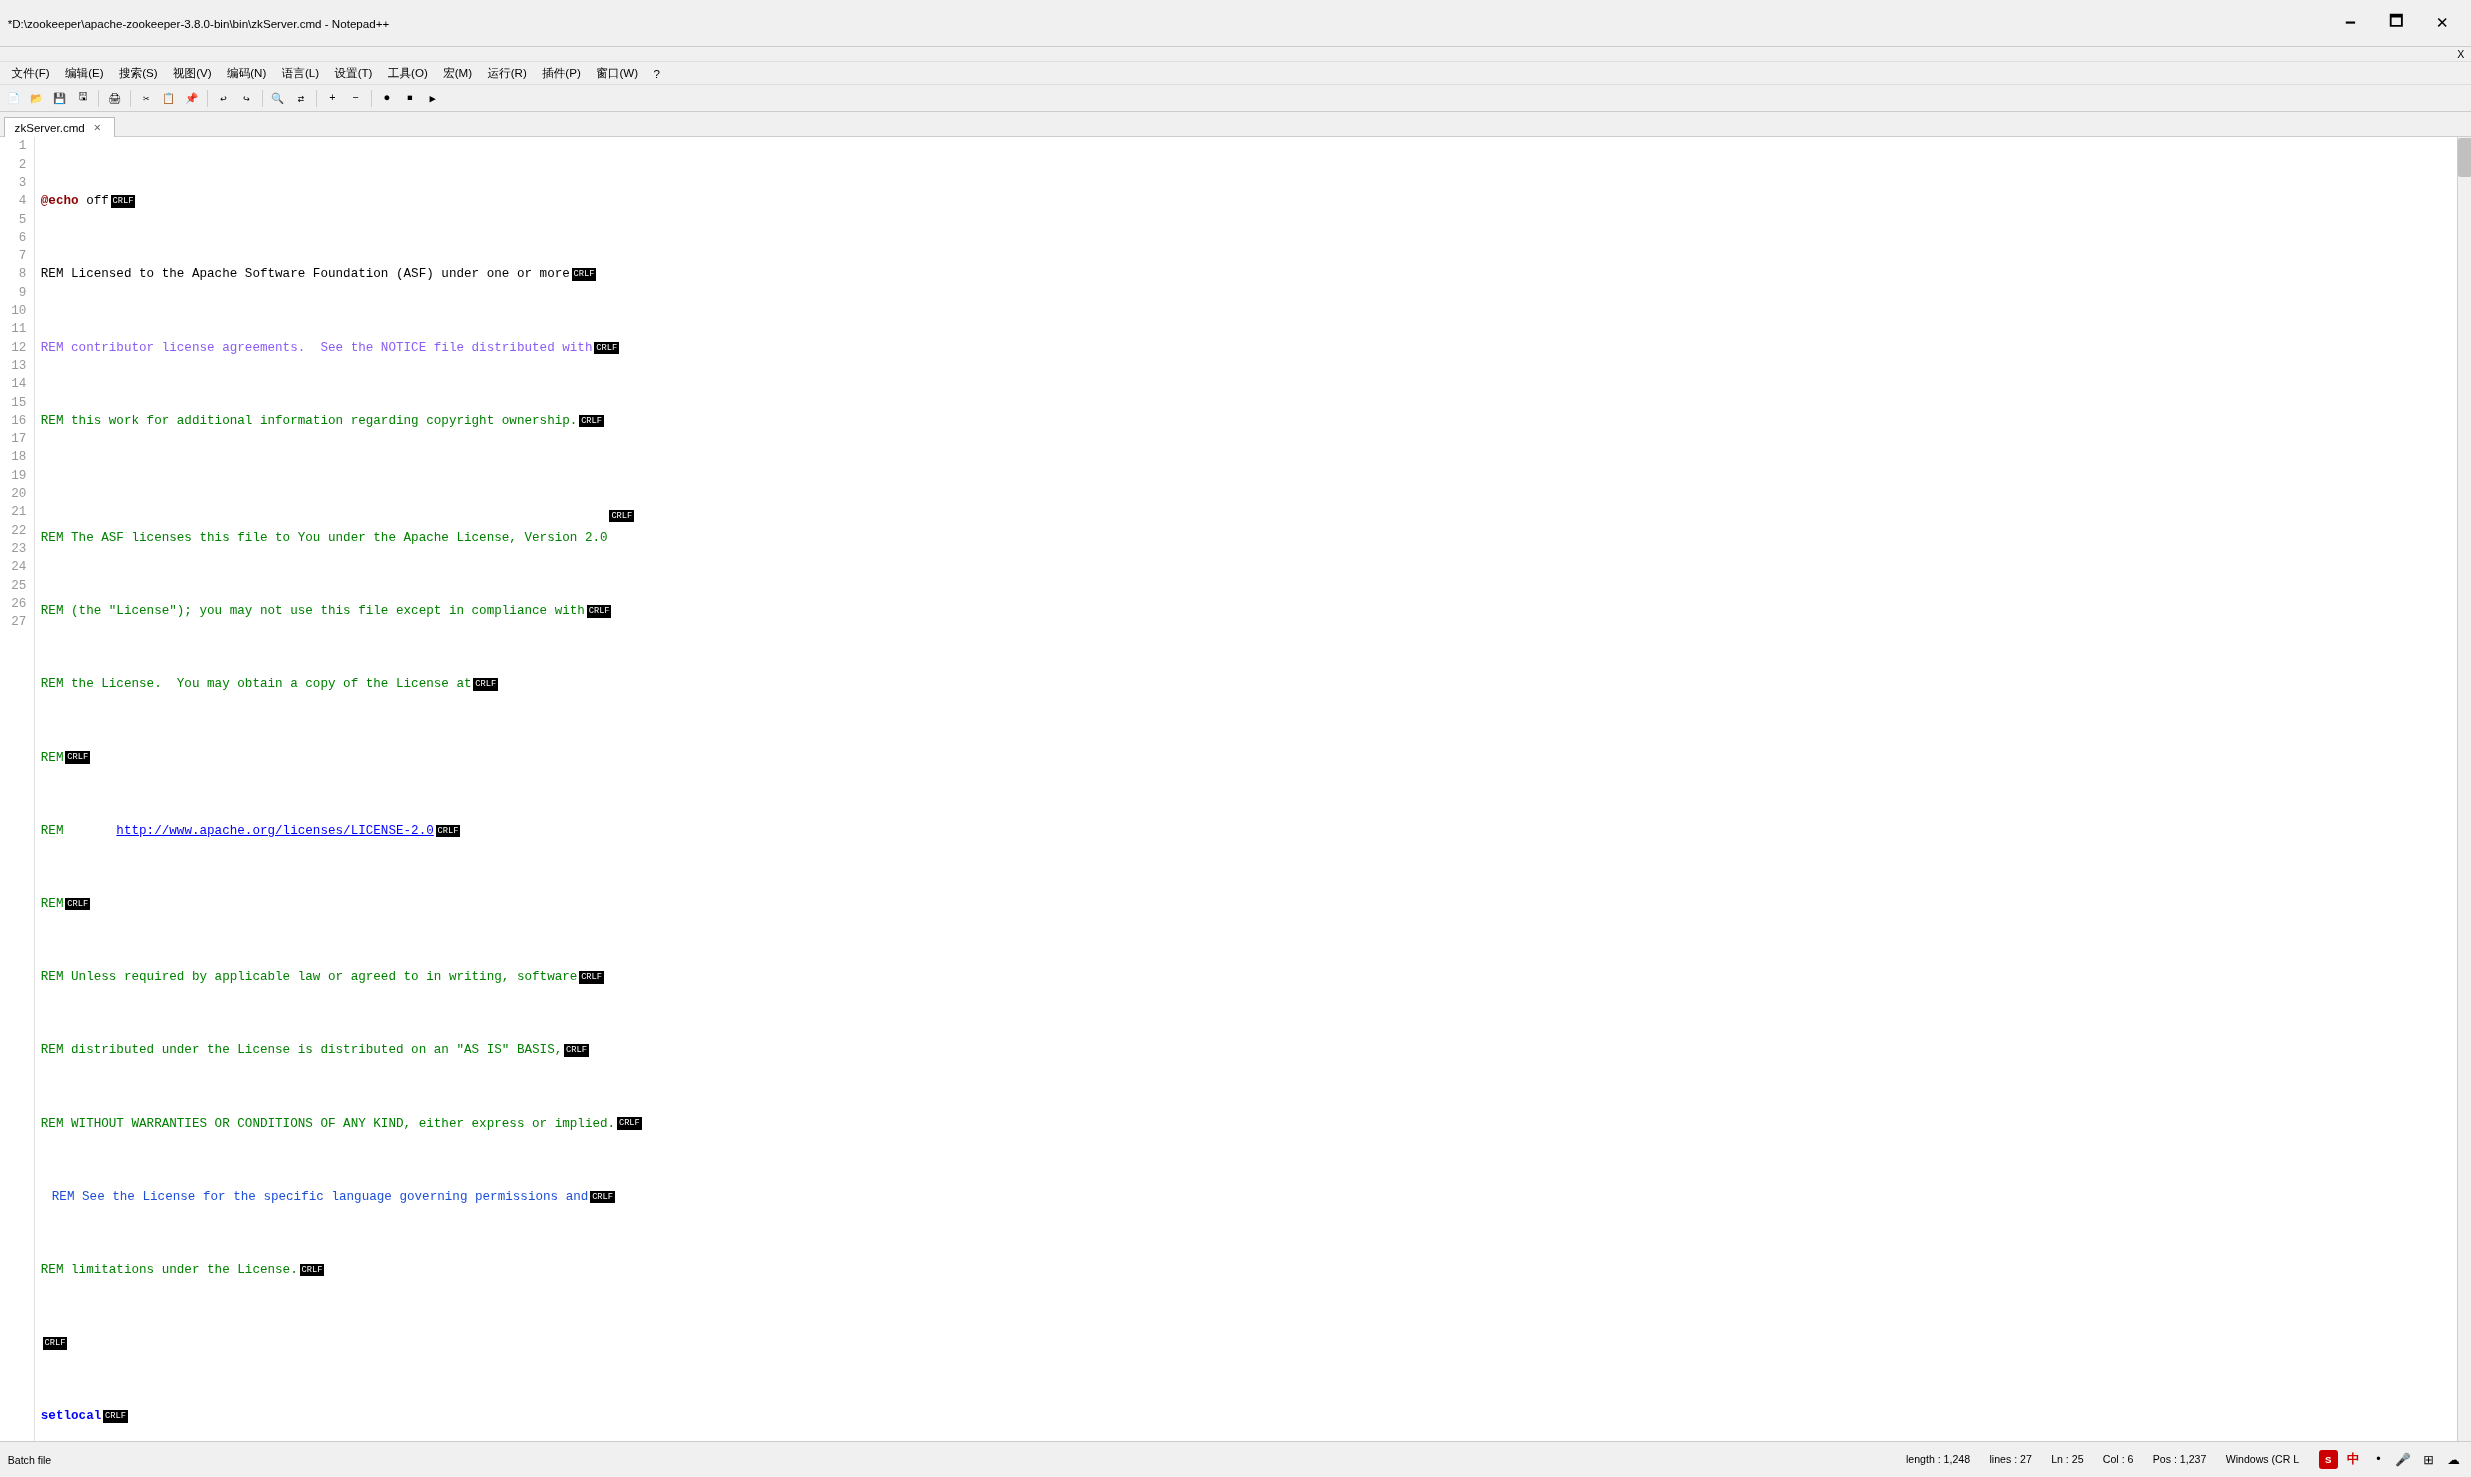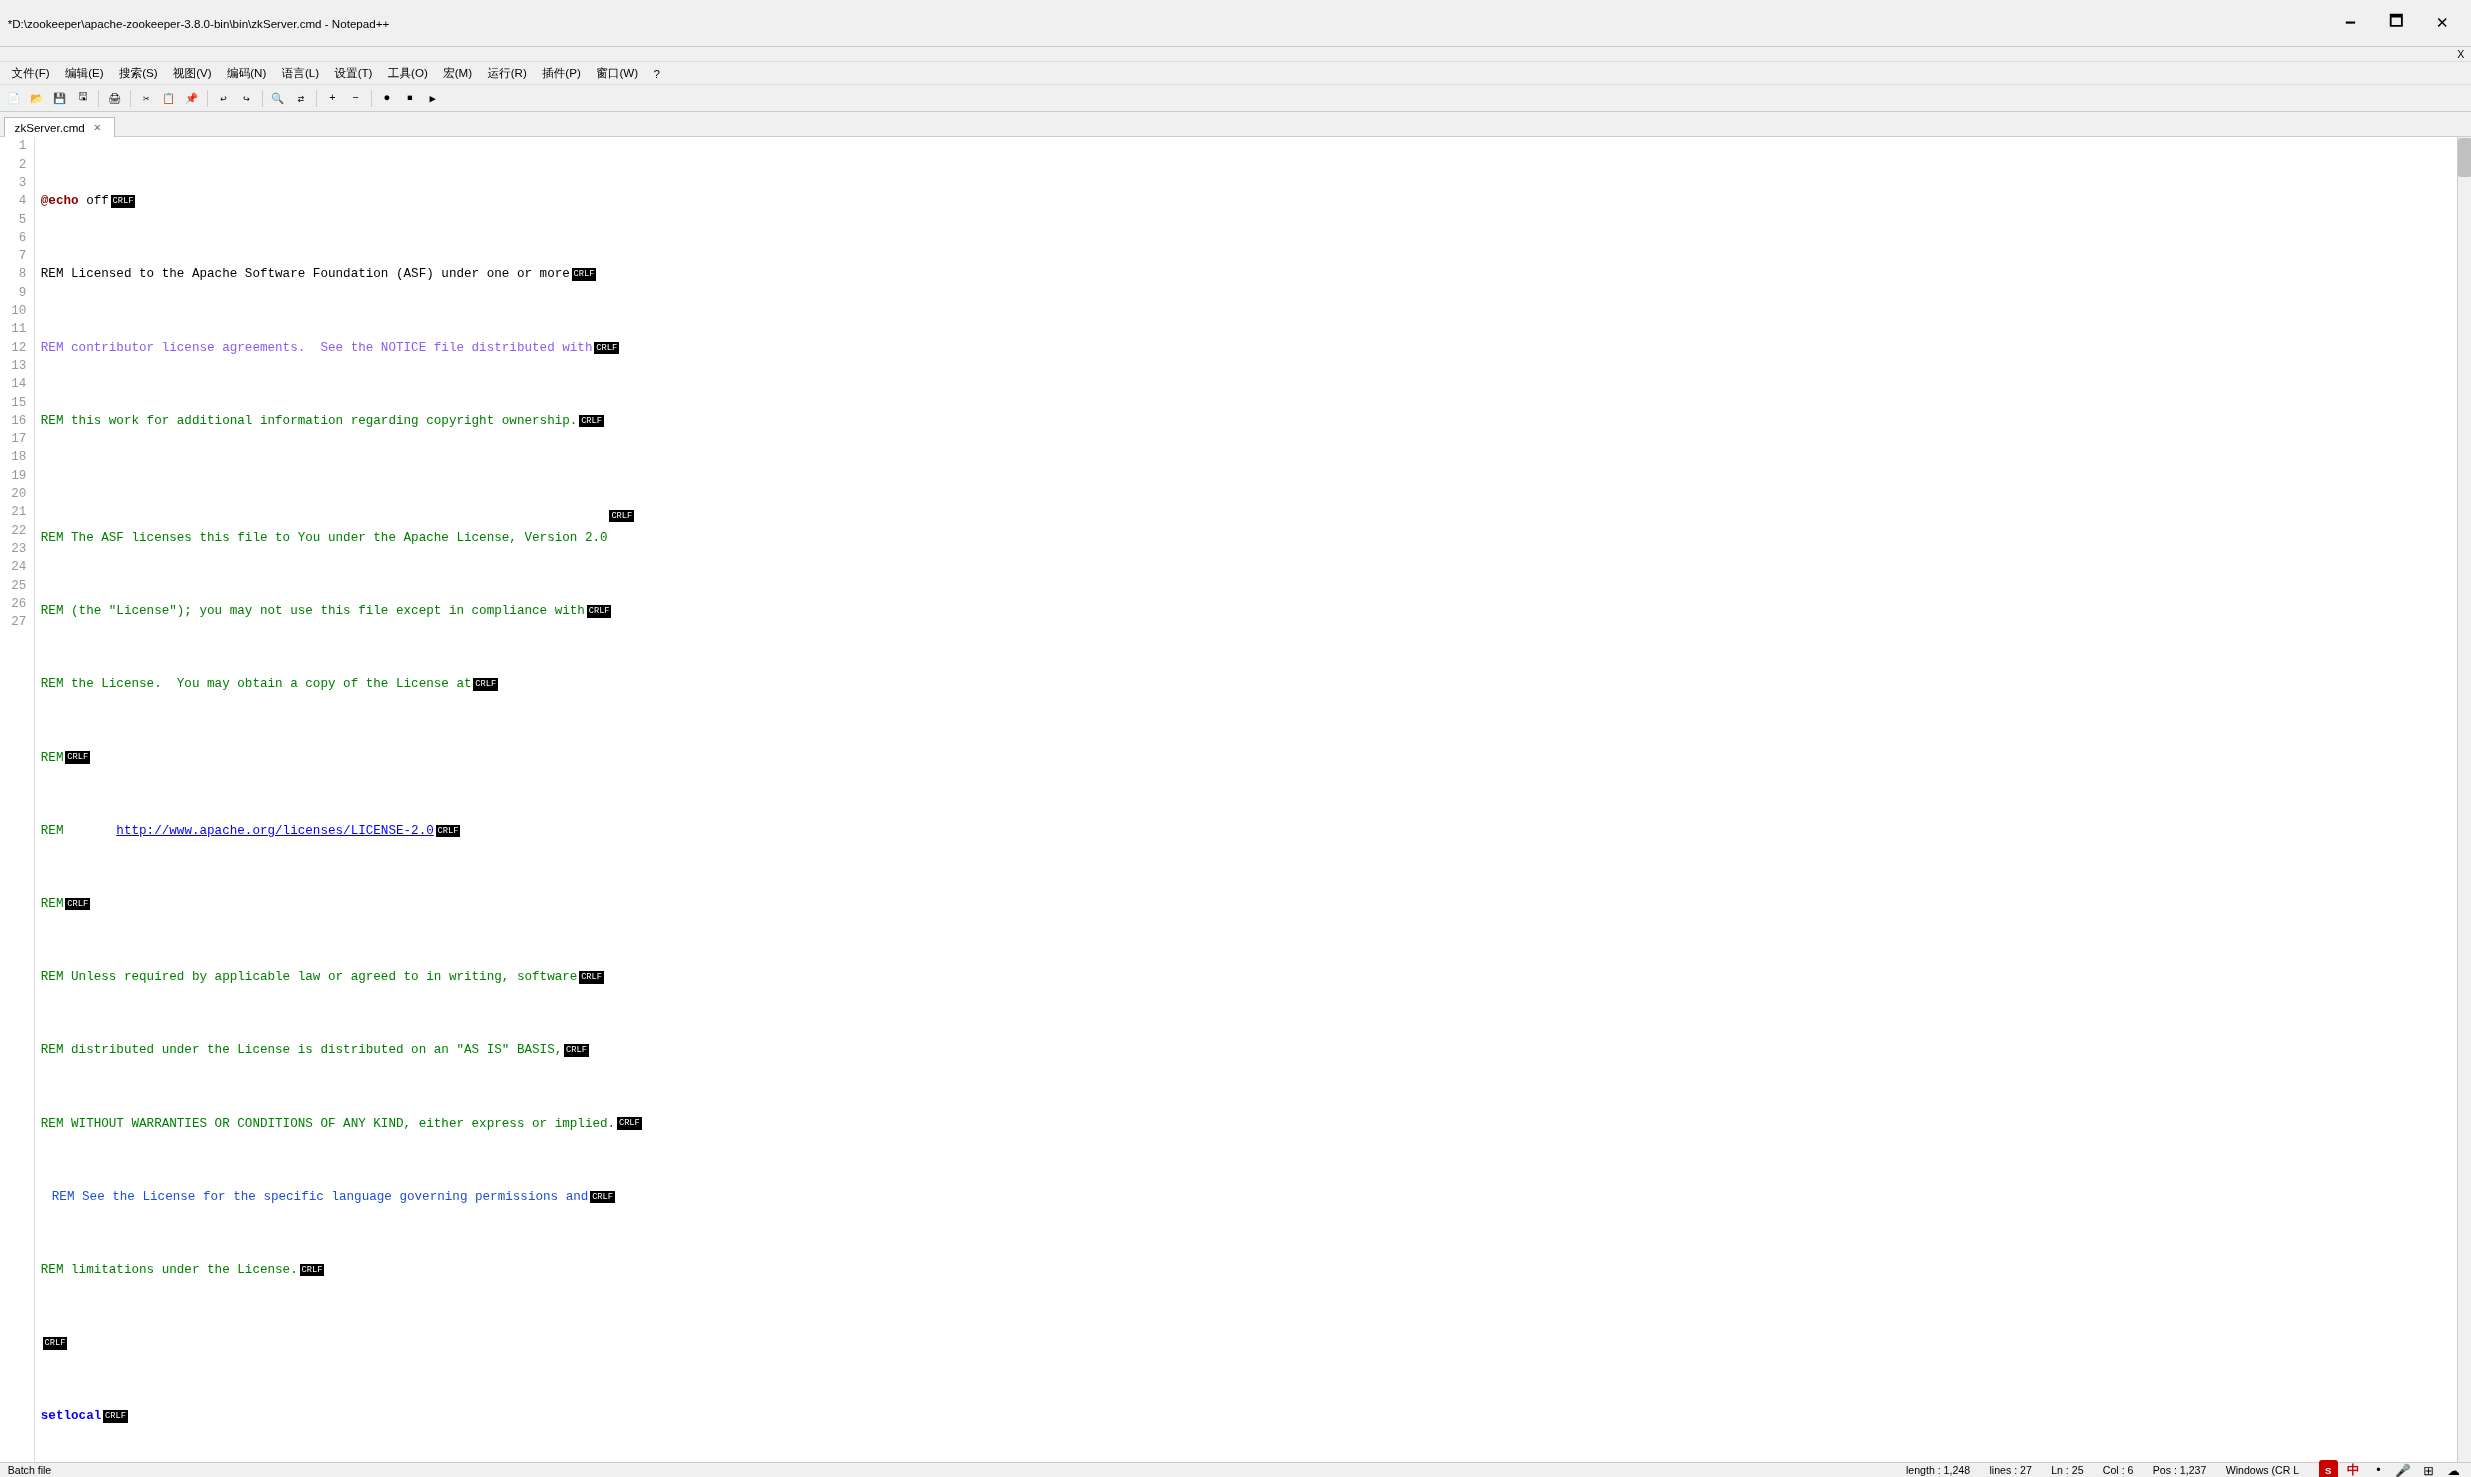--- a/index.html
+++ b/index.html
@@ -181,21 +181,21 @@
     
     #scrollbar-right {
       width: 15.4px;
       background: #f0f0f0;
       border-left: 1px solid #ccc;
     }
 
     
     #status-bar {
       background: #f0f0f0;
-      height: 15px;
+      height: 36px;
       display: flex;
       align-items: center;
       padding: 0 7.7px;
       border-top: 1px solid #ccc;
       font-family: 'Segoe UI', sans-serif;
       font-size: 10.6px;
       color: #000;
       position: fixed;
       bottom: 0;
       left: 0;

